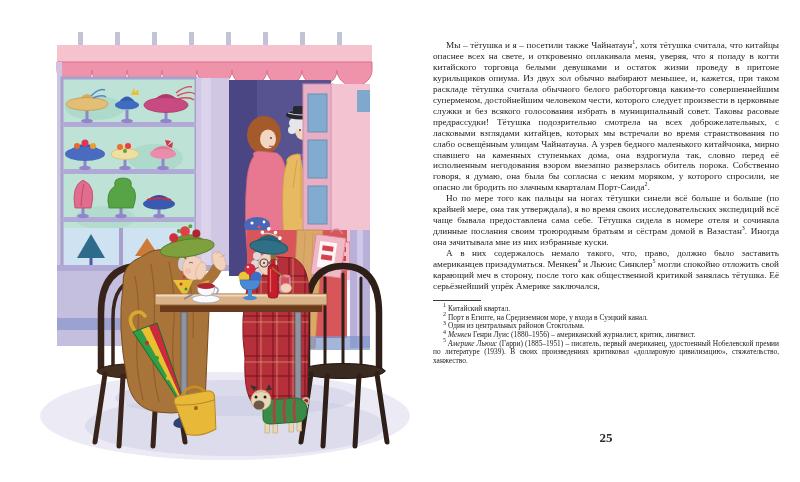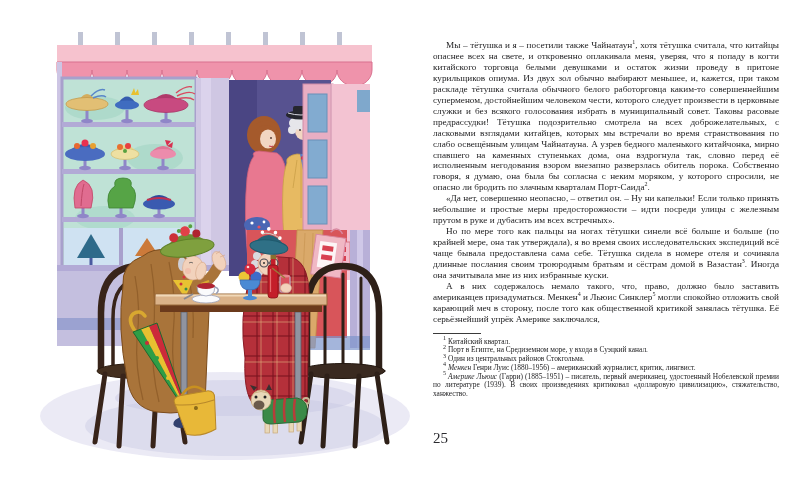--- a/index.html
+++ b/index.html
@@ -8,22 +8,22 @@
   .left-page{position:absolute;left:35px;top:16px;width:375px;height:444px;}
   .left-page svg{display:block;width:100%;height:100%;}
   .right-page{position:absolute;left:433px;top:40px;width:346px;}
   .main-text p{margin:0;font-size:9.2px;line-height:10.95px;text-align:justify;
                text-indent:13px;letter-spacing:0;}
   .main-text sup, .footnotes sup{font-size:6px;line-height:0;vertical-align:super;}
   .footnote-rule{height:0;border-top:1px solid #3a3a3a;width:48px;margin:8px 0 4px 0;}
   .footnotes p.fn{margin:0;font-size:7.4px;line-height:8.7px;text-align:justify;text-indent:10px;}
   .footnotes p.fn sup{margin-right:2px;}
   .footnotes i{font-style:italic;}
-  .page-number{position:absolute;left:433px;top:430px;width:346px;
-               font-size:15px;color:#2a2a2e;}
+  .page-number{position:absolute;left:433px;top:430px;width:346px;text-align:center;
+               font-size:13px;color:#2a2a2e;font-weight:bold;}
 </style>
 </head>
 <body>
 
 <div class="spread">
 
   <div class="left-page">
     <svg viewBox="0 0 375 440">
       <defs>
         <clipPath id="coatR">
@@ -359,21 +359,20 @@
         <circle cx="221" cy="379" r="1.5" fill="#222"></circle>
           <circle cx="230" cy="379" r="1.5" fill="#222"></circle>
         <path d="M219,375 q7,-3 14,0" stroke="#c8a878" stroke-width="0.8" fill="none"></path>
       </g>
     </svg>
   </div>
 
   <div class="right-page">
     <div class="main-text">
         <p>Мы – тётушка и я – посетили также Чайнатаун<sup>1</sup>, хотя тётушка считала, что китайцы опаснее всех на свете, и откровенно оплакивала меня, уверяя, что я попаду в когти китайского торговца белыми девушками и остаток жизни проведу в притоне курильщиков опиума. Из двух зол обычно выбирают меньшее, и, кажется, при таком раскладе тётушка считала обычного белого работорговца каким-то совершеннейшим суперменом, достойнейшим человеком чести, которого следует произвести в церковные служки и без всякого голосования избрать в муниципальный совет. Таковы расовые предрассудки! Тётушка подозрительно смотрела на всех доброжелательных, с ласковыми взглядами китайцев, которых мы встречали во время странствования по слабо освещённым улицам Чайнатауна. А узрев бедного маленького китайчонка, мирно спавшего на каменных ступеньках дома, она вздрогнула так, словно перед её исполненным негодования взором внезапно разверзлась обитель порока. Собственно говоря, я думаю, она была бы согласна с неким моряком, у которого спросили, не опасно ли бродить по злачным кварталам Порт-Саида<sup>2</sup>.</p>
-        <p>«Да нет, совершенно неопасно, – ответил он. – Ну ни капельки! Если только принять небольшие и простые меры предосторожности – идти посреди улицы с железным прутом в руке и дубасить им всех встречных».</p>
         <p>Но по мере того как пальцы на ногах тётушки синели всё больше и больше (по крайней мере, она так утверждала), я во время своих исследовательских экспедиций всё чаще бывала предоставлена сама себе. Тётушка сидела в номере отеля и сочиняла длинные послания своим троюродным братьям и сёстрам домой в Вазастан<sup>3</sup>. Иногда она зачитывала мне из них избранные куски.</p>
         <p>А в них содержалось немало такого, что, право, должно было заставить американцев призадуматься. Менкен<sup>4</sup> и Льюис Синклер<sup>5</sup> могли спокойно отложить свой карающий меч в сторону, после того как общественной критикой занялась тётушка. Её серьёзнейший упрёк Америке заключался,</p>
       </div>
     <div class="footnote-rule"></div>
     <div class="footnotes">
         <p class="fn"><sup>1</sup>Китайский квартал.</p>
         <p class="fn"><sup>2</sup>Порт в Египте, на Средиземном море, у входа в Суэцкий канал.</p>
         <p class="fn"><sup>3</sup>Один из центральных районов Стокгольма.</p>
         <p class="fn"><sup>4</sup><i>Менкен</i> Генри Луис (1880–1956) – американский журналист, критик, лингвист.</p>
         <p class="fn"><sup>5</sup><i>Америке Льюис</i> (Гарри) (1885–1951) – писатель, первый американец, удостоенный Нобелевской премии по литературе (1939). В своих произведениях критиковал «долларовую цивилизацию», стяжательство, ханжество.</p>

